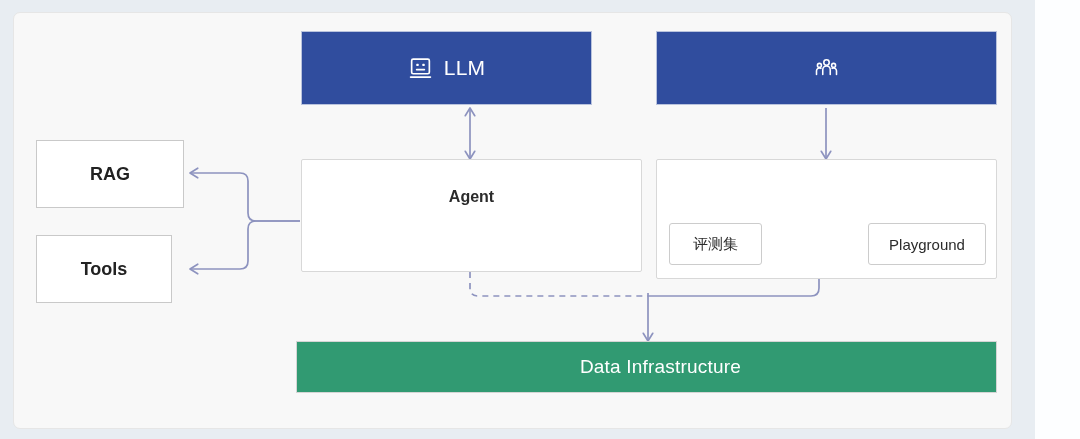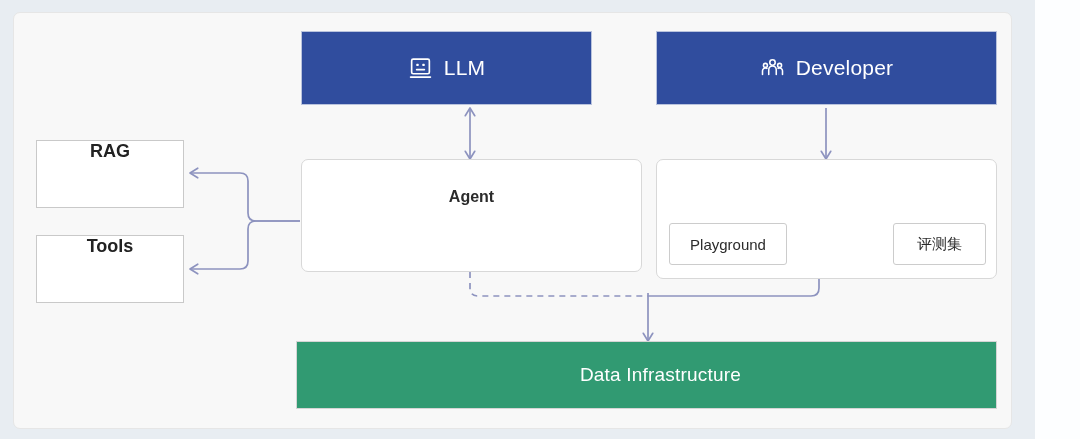--- a/index.html
+++ b/index.html
@@ -67,21 +67,21 @@
     color: #ffffff;
     font-size: 21px;
     letter-spacing: 0.2px;
   }
   .icon-svg { display: block; }
 
   
   .node-panel {
     background: #ffffff;
     border: 1px solid #d8d8d8;
-    border-radius: 7px;
+    border-radius: 2px;
   }
   .panel-title {
     position: absolute;
     left: 0;
     top: 28px;
     width: 100%;
     text-align: center;
     font-size: 16px;
     font-weight: bold;
     color: #2b2b2b;
@@ -129,20 +129,21 @@
   }
   #chip-0 { width: 93px; }
   #chip-1 { width: 118px; }
   #chip-2 { width: 84px; }
 
   
   .node-plain {
     background: #ffffff;
     border: 1px solid #c9c9c9;
     display: flex;
+    align-items: center;
     justify-content: center;
     font-size: 18px;
     font-weight: bold;
     color: #222222;
   }
 
   
   #data-infrastructure {
     background: #319a72;
     border: 1px solid #d5d5d5;
@@ -216,37 +217,36 @@
   <span class="icon">
     <svg class="icon-svg" width="25" height="25" viewBox="0 0 24 24" fill="none" stroke="#ffffff" stroke-width="1.5" stroke-linecap="round" stroke-linejoin="round">
       <circle cx="12" cy="6.2" r="2.6"></circle>
       <path d="M 8.4 17.8 L 8.4 13.2 A 3.6 3.6 0 0 1 15.6 13.2 L 15.6 17.8"></path>
       <circle cx="5.2" cy="9" r="1.9"></circle>
       <path d="M 2.4 17.8 L 2.4 14.2 A 2.8 2.8 0 0 1 6.6 11.9"></path>
       <circle cx="18.8" cy="9" r="1.9"></circle>
       <path d="M 21.6 17.8 L 21.6 14.2 A 2.8 2.8 0 0 0 17.4 11.9"></path>
     </svg>
   </span>
-  <span class="node-label">Developer</span>
 </div>
 
 <div class="node node-panel" id="node-agent" style="left:301px; top:159px; width:341px; height:113px;">
   <div class="panel-title">Agent</div>
 </div>
 
 <div class="node node-panel" id="node-platform" style="left:656px; top:159px; width:341px; height:120px;">
   <div class="chip-row">
+    <div class="chip" id="chip-0">评测集</div>
     <div class="chip" id="chip-1">Playground</div>
-    <div class="chip" id="chip-0">评测集</div>
   </div>
 </div>
 
 <div class="node node-plain" id="node-rag" style="left:36px; top:140px; width:148px; height:68px;">
   <span>RAG</span>
 </div>
 
-<div class="node node-plain" id="node-tools" style="left:36px; top:235px; width:148px; height:68px;">
+<div class="node node-plain" id="node-tools" style="left:36px; top:235px; width:136px; height:68px;">
   <span>Tools</span>
 </div>
 
-<div class="node" id="data-infrastructure" style="left:296px; top:341px; width:701px; height:68px;padding-left:28px;">
+<div class="node" id="data-infrastructure" style="left:296px; top:341px; width:701px; height:52px;padding-left:28px;">
   <span class="node-label">Data Infrastructure</span>
 </div>
 
 </body></html>

